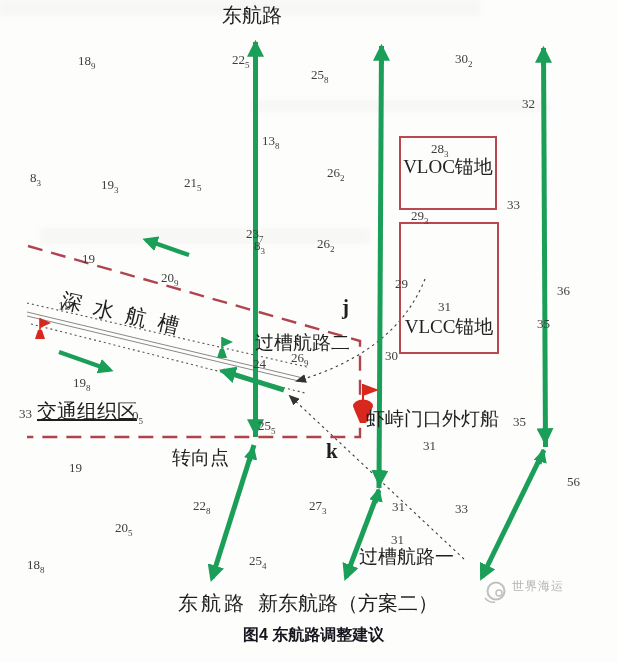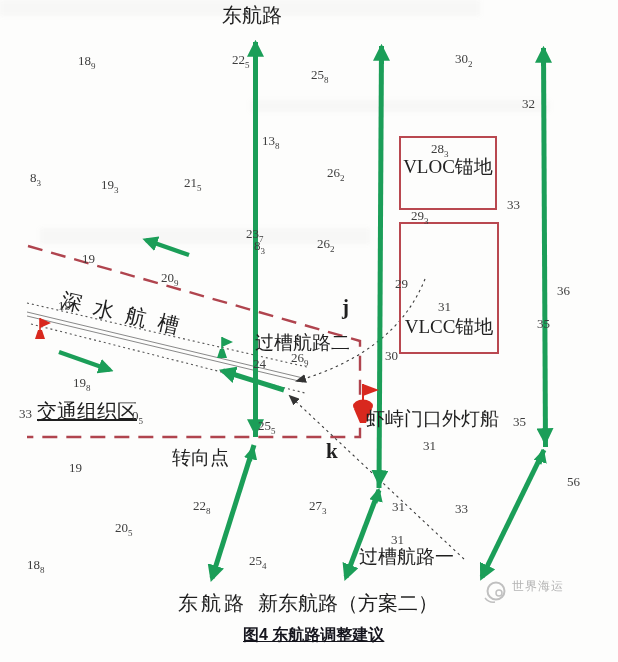--- a/index.html
+++ b/index.html
@@ -23,21 +23,21 @@
   .anch-label{text-align:center;font-size:19px;color:#222;}
   .anch-label.vloc{padding-top:16px;}
   .anch-label.vlcc{padding-top:90px;}
   .snd{
     position:absolute;font-size:13px;color:#3d3d3d;white-space:nowrap;
     font-family:"Liberation Serif", serif;
   }
   .snd sub{font-size:9px;line-height:0;}
   .caption{
     font-family:"Liberation Sans", sans-serif;font-weight:700;
-    font-size:16px;color:#15151d;text-decoration:underline;
+    font-size:16px;color:#15151d;
   }
   .watermark{color:#b4b4b4;font-size:12px;letter-spacing:1px;}
 </style>
 </head>
 <body>
 
 <div id="stage">
 
   <div class="band" style="left:0;top:55;width:480px;height:16px;"></div>
   <div class="band" style="left:40px;top:228px;width:330px;height:16px;"></div>

